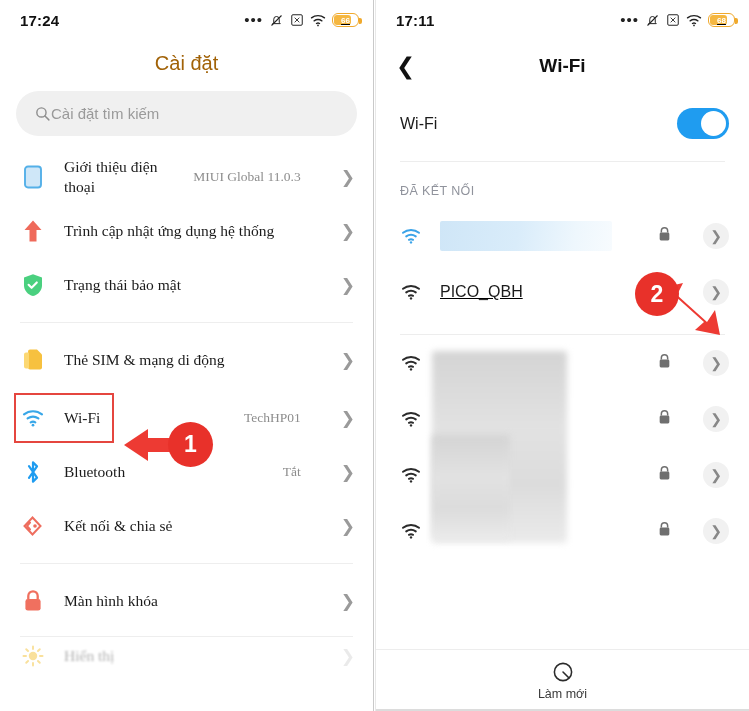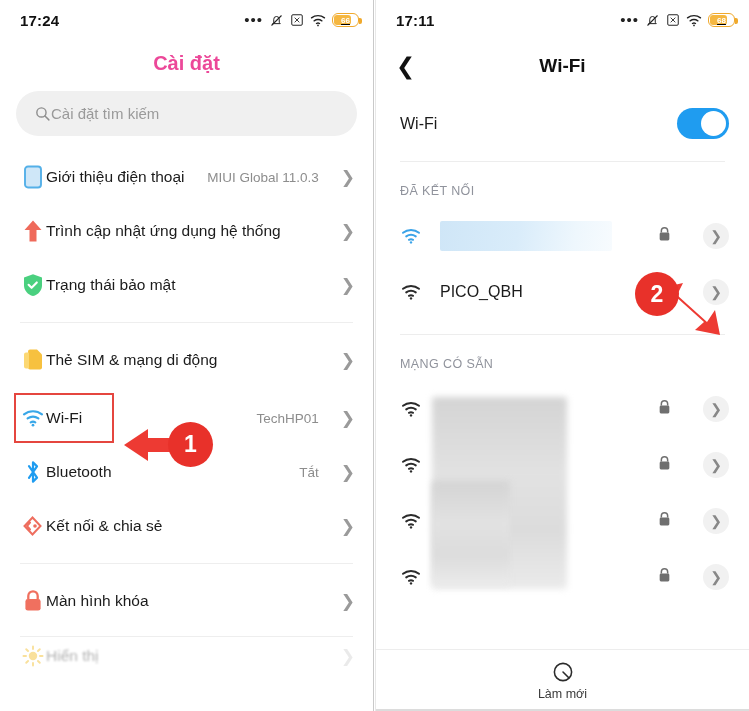--- a/index.html
+++ b/index.html
@@ -35,33 +35,33 @@
     width: 2.5px; height: 6px; background: #f0a92c; border-radius: 0 2px 2px 0;
   }
   .battery-fill {
     position: absolute; left: 1px; top: 1px; bottom: 1px; width: 66%;
     background: #f5b741; border-radius: 3px;
   }
   .battery-num { position: relative; font-size: 8px; font-weight: bold; color: #fff; }
 
   
   .page-title {
-    text-align: center; font-size: 20px; font-weight: bold; color: #ec4899;
+    text-align: center; font-size: 20px; font-weight: normal; color: #a16207;
     padding: 12px 0 16px;
   }
   .searchbar {
     margin: 0 16px; height: 45px; border-radius: 23px; background: #f0f0f0;
     display: flex; align-items: center; padding: 0 18px; gap: 0;
   }
   .search-ph { font-size: 15px; color: #9a9a9a; }
 
   .list { padding-top: 14px; }
   .row {
     display: flex; align-items: center; min-height: 54px;
-    padding: 6px 18px 6px 20px; position: relative;
+    padding: 6px 18px 6px 20px; gap: 18px; position: relative; font-family: Liberation Serif, serif;
   }
   .row-ico { width: 26px; height: 26px; flex: 0 0 26px;
              display: flex; align-items: center; justify-content: center; }
   .row-label { flex: 1; font-size: 15.5px; color: #1b1b1b; line-height: 20px; }
   .row-value { font-size: 13.5px; color: #8d8d8d; margin-right: 22px; white-space: nowrap; }
   .chev { color: #9a9a9a; font-size: 17px; line-height: 1; font-weight: 300; }
   .sep { height: 1px; background: #eeeeee; margin: 10px 20px 10px 20px; }
 
   .row-highlight {
     position: absolute; left: 14px; right: auto; width: 100px; top: 2px; bottom: 2px;
@@ -99,21 +99,21 @@
   .hr { height: 1px; background: #ededed; margin: 0 24px; }
   .section-h {
     font-size: 12.5px; color: #90939c; letter-spacing: .4px;
     padding: 22px 24px 10px 24px;
   }
   .net-row {
     display: flex; align-items: center; min-height: 56px;
     padding: 4px 20px 4px 24px; gap: 18px; position: relative;
   }
   .net-ico { width: 22px; flex: 0 0 22px; display: flex; justify-content: center; }
-  .net-text { flex: 1; min-width: 0; }
+  .net-text { flex: 1; min-width: 0; text-decoration: underline; }
   .net-name { font-size: 16px; color: #1b1b1b; line-height: 20px; }
   .net-sub { font-size: 12.5px; color: #9a9a9a; margin-top: 3px; }
   .lock { margin-right: 14px; }
   .net-chev {
     width: 26px; height: 26px; border-radius: 50%; background: #f1f1f1;
     display: flex; align-items: center; justify-content: center;
     color: #888; font-size: 14px; font-weight: 300; flex: 0 0 26px;
   }
   .redact-blue {
     height: 30px; border-radius: 2px;
@@ -390,21 +390,20 @@
         <svg width="13" height="16" viewBox="0 0 14 17">
           <path d="M3.6 7V5.1a3.4 3.4 0 0 1 6.8 0V7" fill="none" stroke="#6f6f6f" stroke-width="1.6"></path>
           <rect x="1.8" y="7" width="10.4" height="8.4" rx="1.4" fill="#6f6f6f"></rect>
         </svg>
       </span>
       <span class="net-chev">❯</span>
     </div>
 
     <div class="hr" style="margin-top:14px;"></div>
 
-    <div class="section-h">MẠNG CÓ SẴN</div>
 
     <div style="position:relative;">
       <div class="net-row">
         <span class="net-ico">
           <svg width="20" height="16" viewBox="0 0 24 20">
             <path d="M2 6a16 16 0 0 1 20 0" fill="none" stroke="#2b2b2b" stroke-width="2.4" stroke-linecap="round"></path>
             <path d="M6 10.5a10.5 10.5 0 0 1 12 0" fill="none" stroke="#2b2b2b" stroke-width="2.4" stroke-linecap="round"></path>
             <path d="M9.4 14.8a5.2 5.2 0 0 1 5.2 0" fill="none" stroke="#2b2b2b" stroke-width="2.4" stroke-linecap="round"></path>
             <circle cx="12" cy="18" r="1.5" fill="#2b2b2b"></circle>
           </svg>

